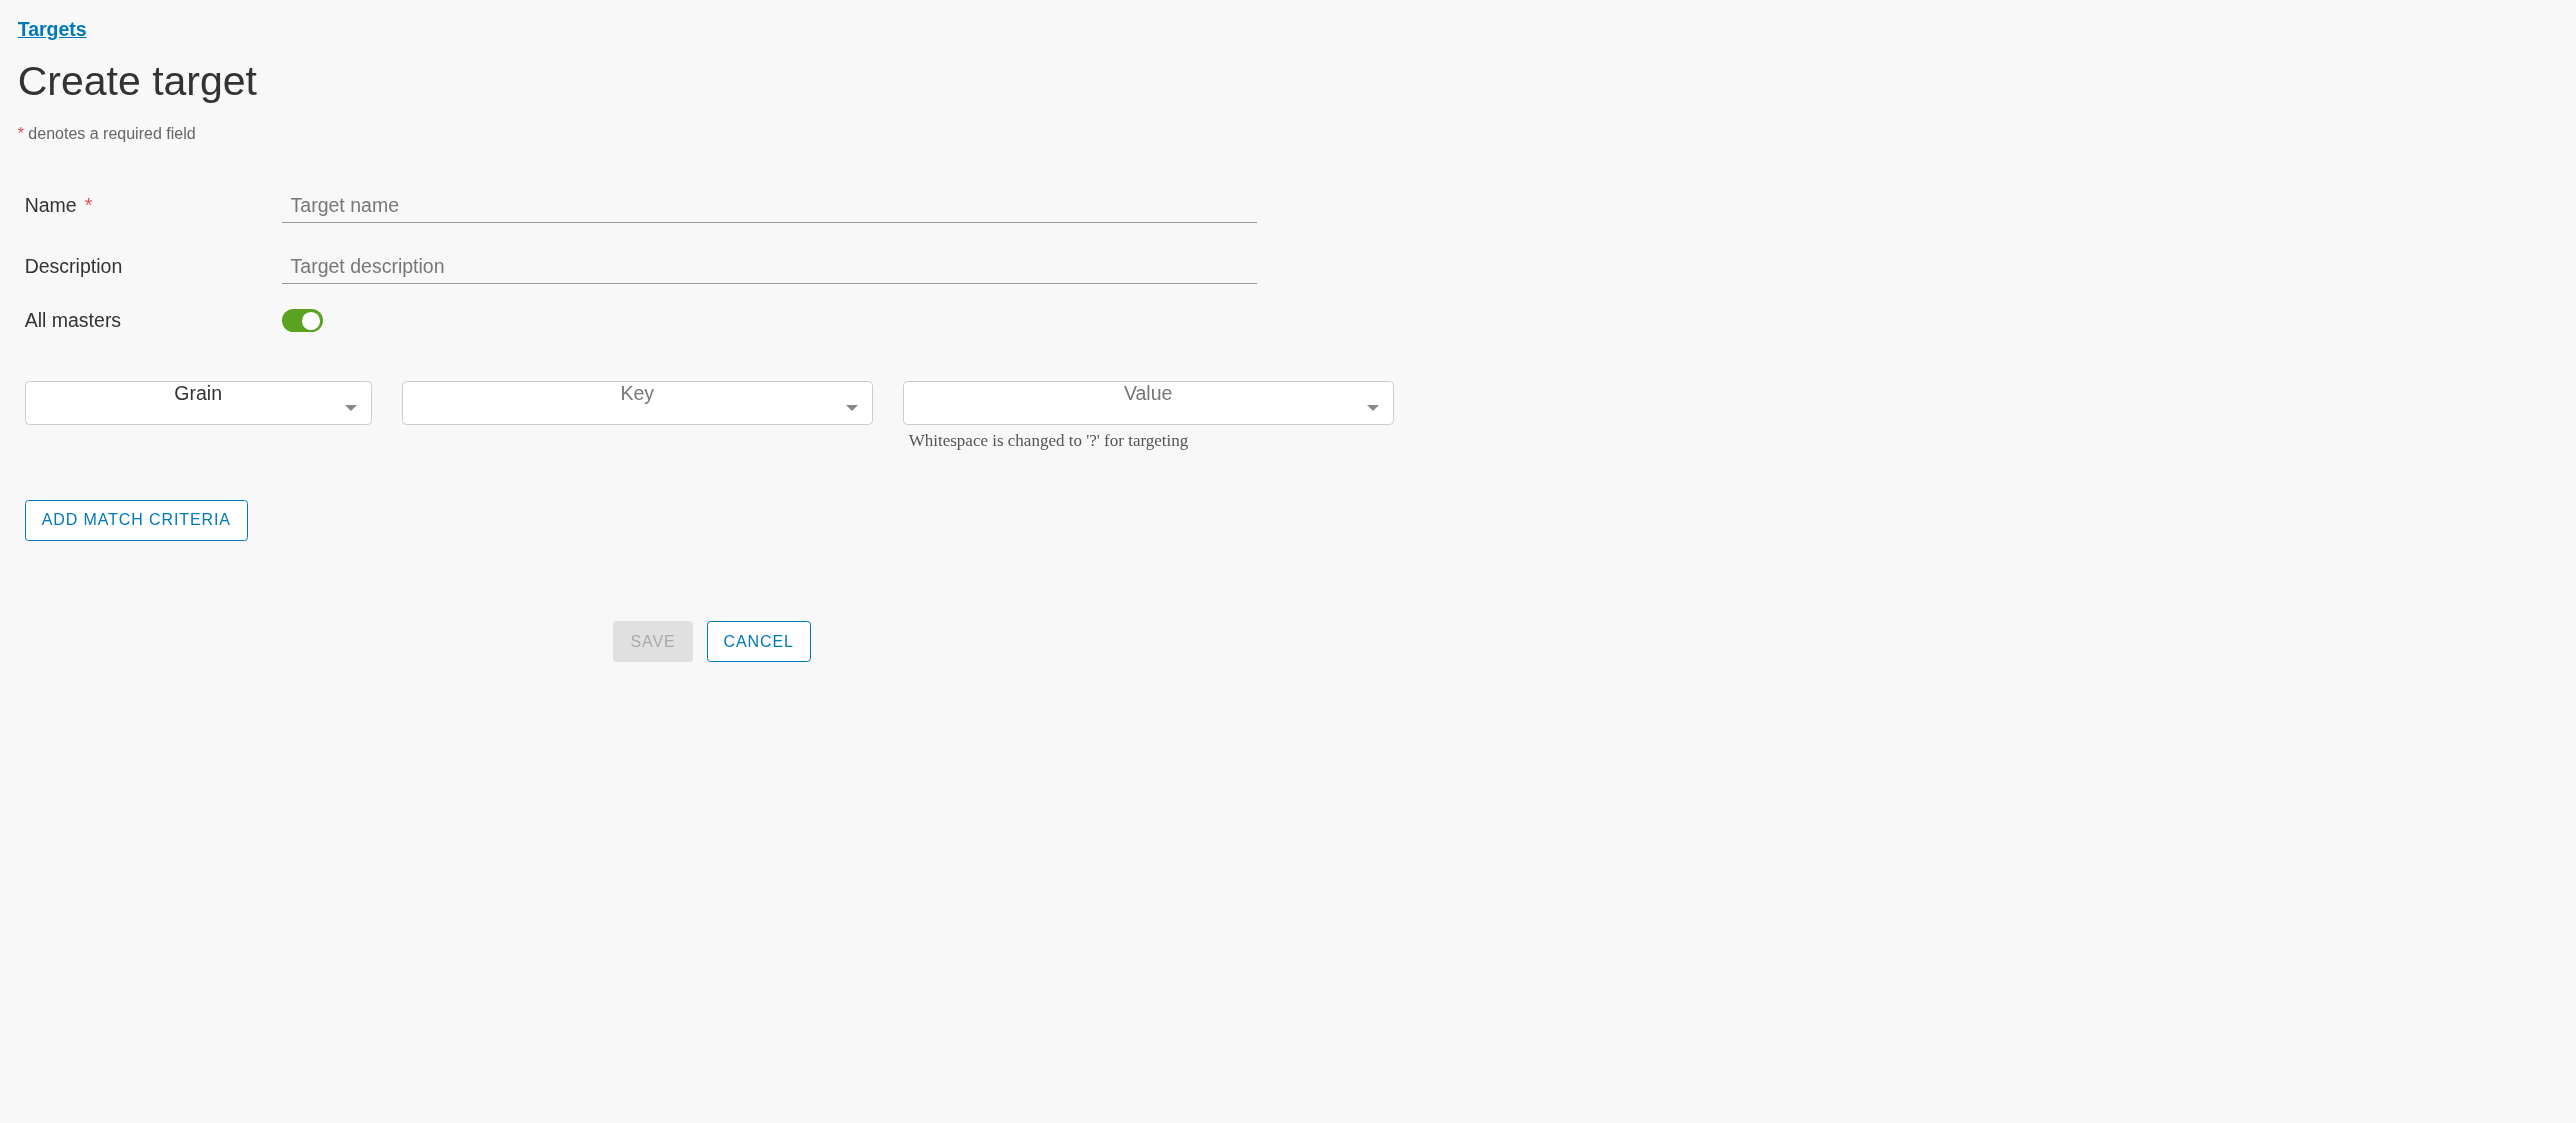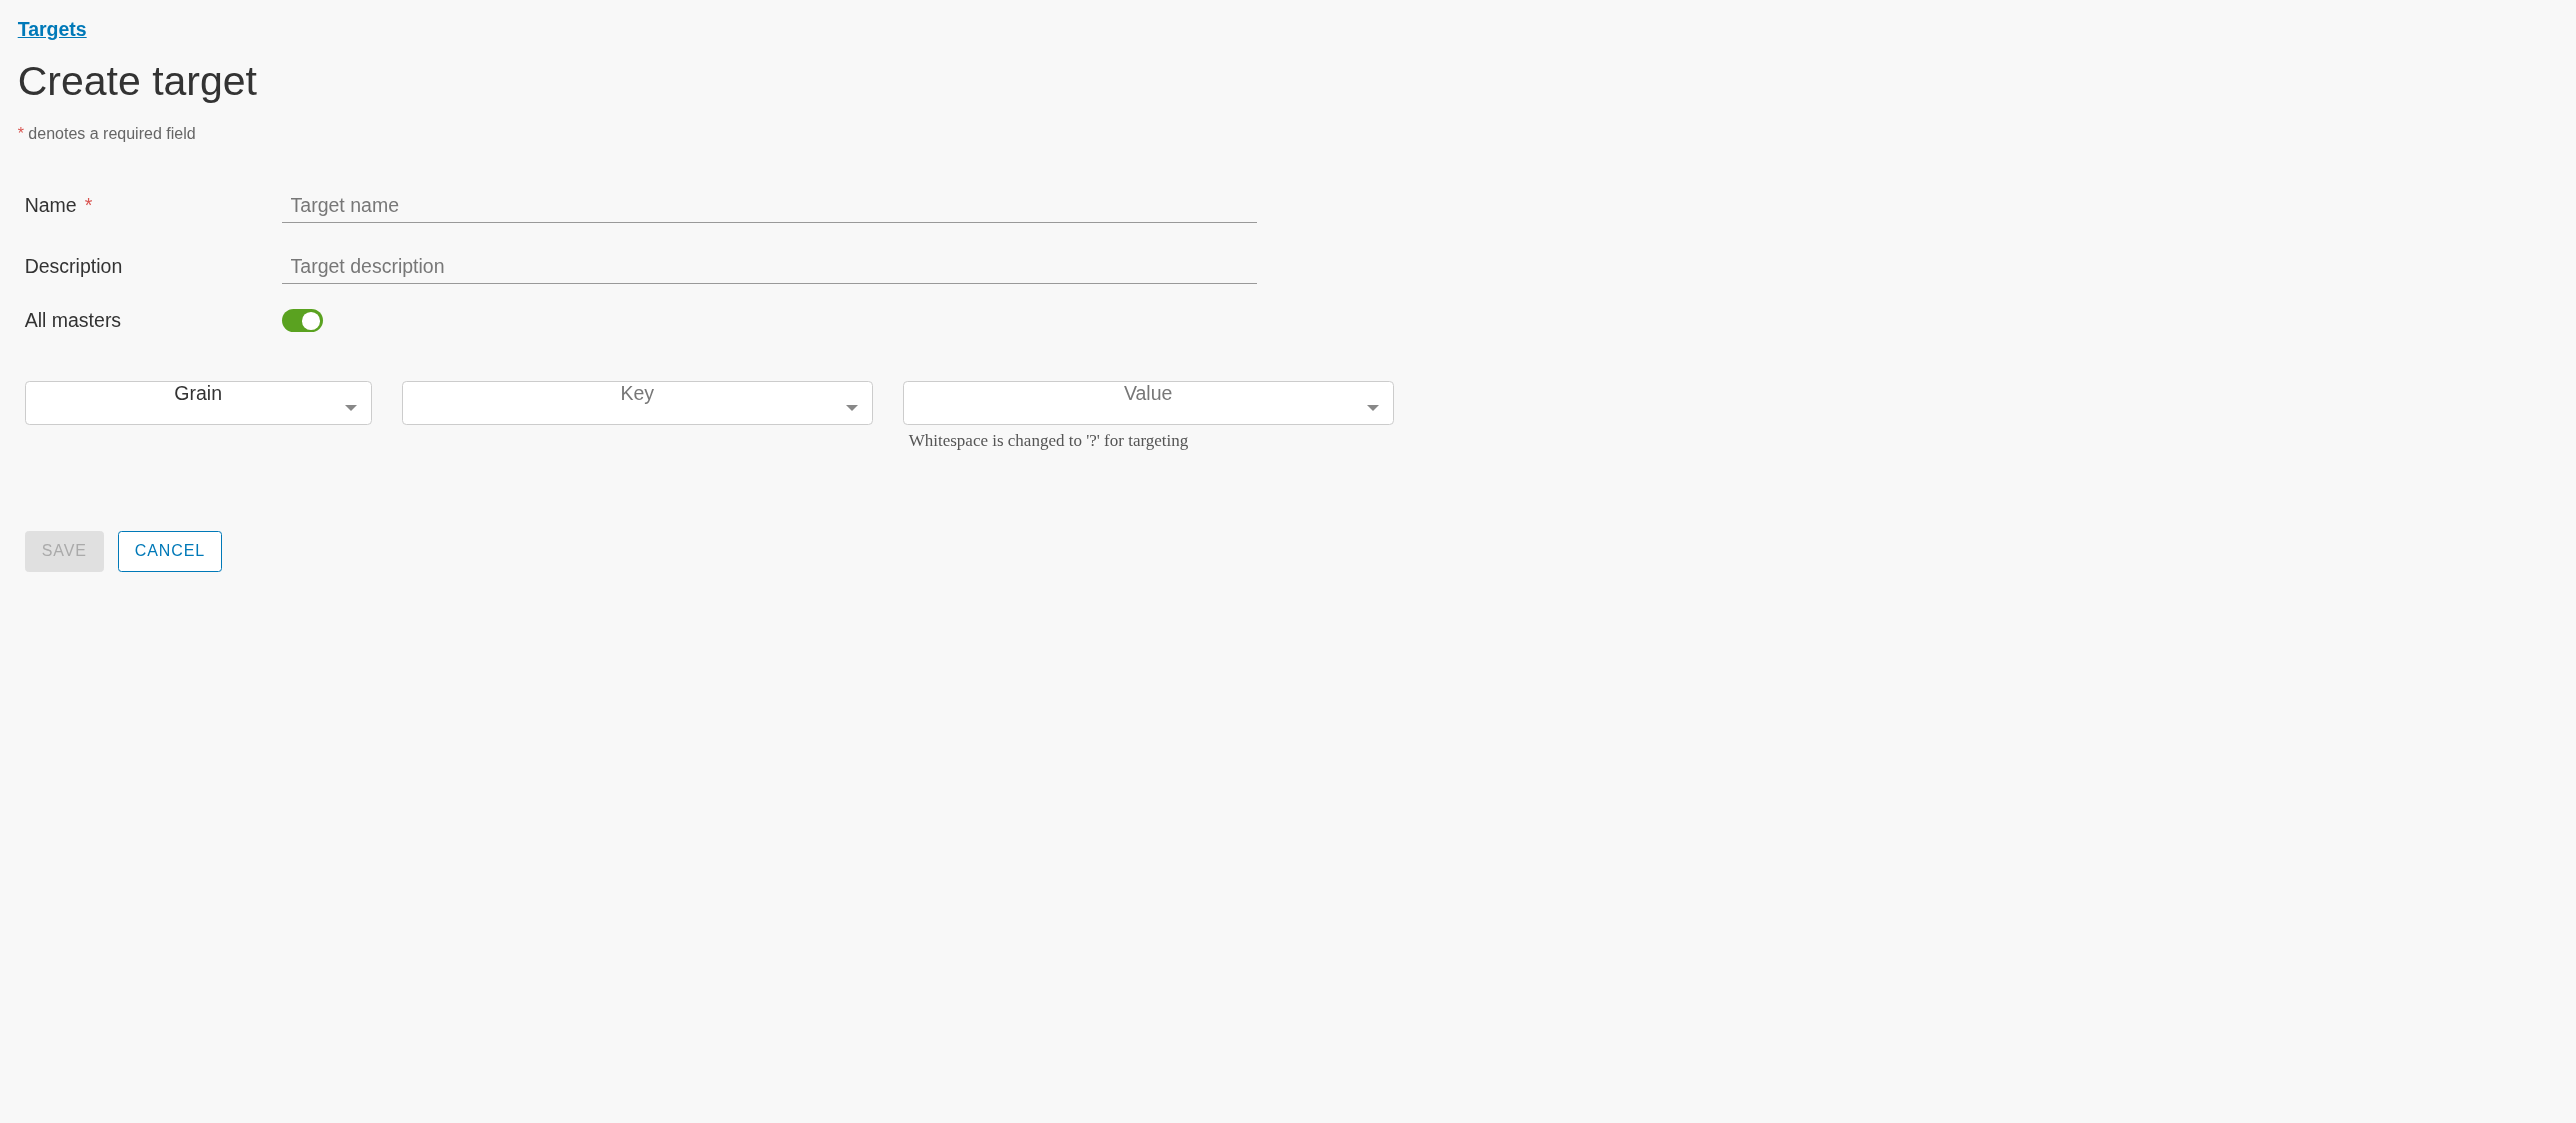--- a/index.html
+++ b/index.html
@@ -158,20 +158,21 @@
     }
     .add-criteria-wrap {
       margin-top: 49px;
       padding-left: 7px;
     }
     .actions {
       margin-top: 80px;
       padding-left: 7px;
       display: flex;
       gap: 14px;
+      justify-content: center;
     }
   </style>
 </head>
 <body>
 
 <div class="container">
 
   <a class="breadcrumb">Targets</a>
 
   <h1 class="page-title">Create target</h1>
@@ -215,20 +216,23 @@
       <span>Value</span>
       <span class="caret"></span>
     </div>
   </div>
 
   <div class="hint-row">
     <span class="value-hint">Whitespace is changed to '?' for targeting</span>
   </div>
 
   
+  <div class="add-criteria-wrap">
+    <button class="btn btn-outline">Add match criteria</button>
+  </div>
 
   
   <div class="actions">
     <button class="btn btn-disabled">Save</button>
     <button class="btn btn-outline">Cancel</button>
   </div>
 
 </div>
 
 

